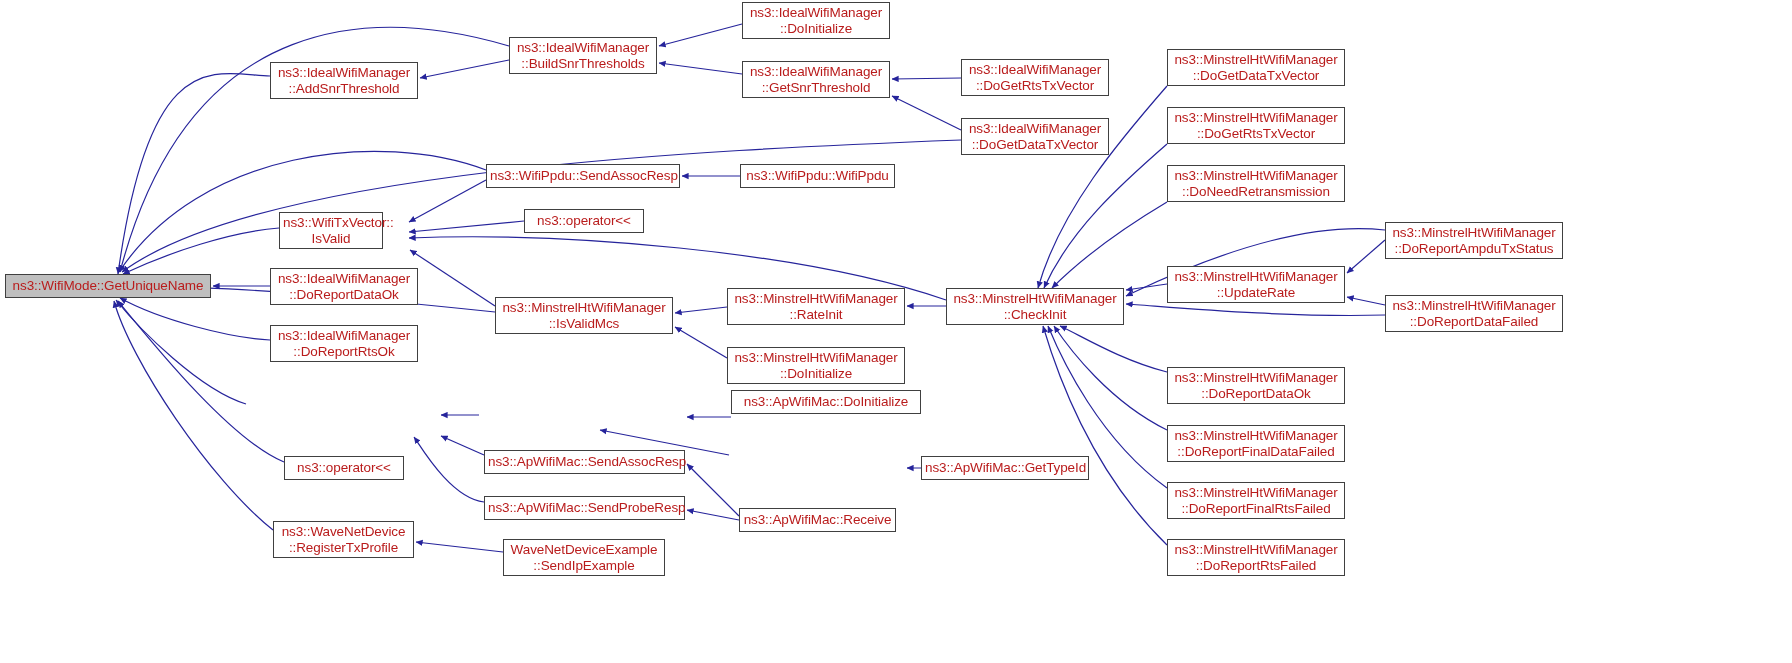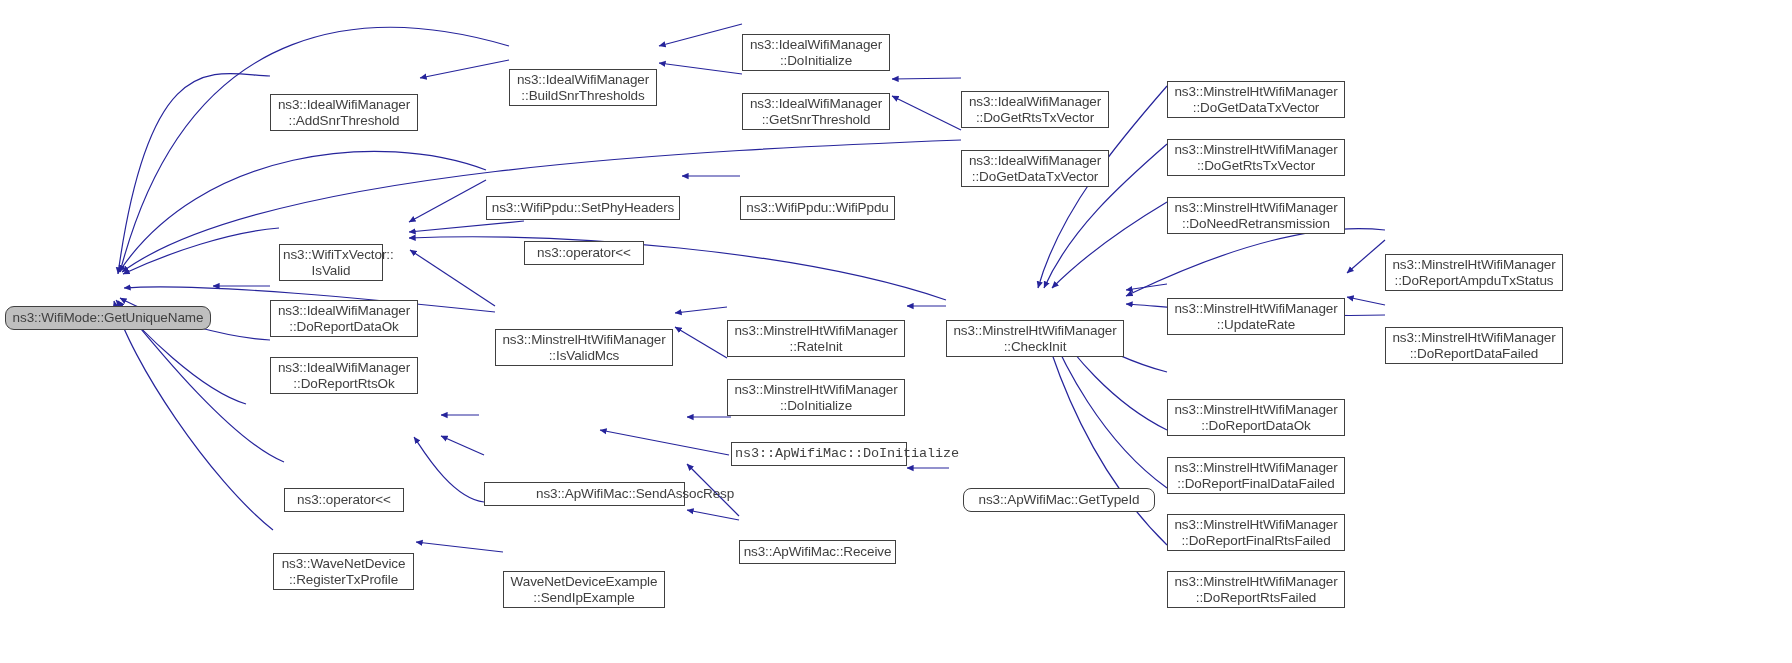--- a/index.html
+++ b/index.html
@@ -21,31 +21,30 @@
     top: 0;
     width: 1792px;
     height: 663px;
     pointer-events: none;
   }
   .node {
     position: absolute;
     box-sizing: border-box;
     border: 1px solid #404040;
     background: #ffffff;
-    color: #404040;
+    color: #b91c1c;
     font-size: 13.5px;
     line-height: 15.5px;
     display: flex;
     align-items: center;
     justify-content: center;
     text-align: center;
     white-space: pre-line;
     letter-spacing: -0.1px;
     z-index: 2;
-    margin-top: 32px;
   }
   .node.root {
     background: #bfbfbf;
     border: 1px solid #404040;
   }
   .node-label {
     display: block;
     width: 100%;
     padding: 0 3px;
     box-sizing: border-box;
@@ -100,34 +99,34 @@
       <path d="M 284,462 C 230,440 150,340 118,301" fill="none" stroke="#26249b" stroke-width="1.2" marker-end="url(#arrow)"></path>
       <path d="M 484,455 L 441,436" fill="none" stroke="#26249b" stroke-width="1.2" marker-end="url(#arrow)"></path>
       <path d="M 729,455 L 600,430" fill="none" stroke="#26249b" stroke-width="1.2" marker-end="url(#arrow)"></path>
       <path d="M 949,468 L 907,468" fill="none" stroke="#26249b" stroke-width="1.2" marker-end="url(#arrow)"></path>
       <path d="M 484,502 C 450,498 420,445 414,437" fill="none" stroke="#26249b" stroke-width="1.2" marker-end="url(#arrow)"></path>
       <path d="M 739,516 L 687,464" fill="none" stroke="#26249b" stroke-width="1.2" marker-end="url(#arrow)"></path>
       <path d="M 739,520 L 687,510" fill="none" stroke="#26249b" stroke-width="1.2" marker-end="url(#arrow)"></path>
       <path d="M 273,530 C 210,480 130,360 114,301" fill="none" stroke="#26249b" stroke-width="1.2" marker-end="url(#arrow)"></path>
       <path d="M 503,552 L 416,542" fill="none" stroke="#26249b" stroke-width="1.2" marker-end="url(#arrow)"></path>
     </svg>
-<div class="node root" style="left: 5px; top: 274px; width: 206px; height: 24px; border-radius: 9px;"><span class="node-label">ns3::WifiMode::GetUniqueName</span></div>
+<div class="node root" style="left: 5px; top: 274px; width: 206px; height: 24px;"><span class="node-label">ns3::WifiMode::GetUniqueName</span></div>
     <div class="node" style="left: 270px; top: 62px; width: 148px; height: 37px;"><span class="node-label">ns3::IdealWifiManager
 ::AddSnrThreshold</span></div>
     <div class="node" style="left: 509px; top: 37px; width: 148px; height: 37px;"><span class="node-label">ns3::IdealWifiManager
 ::BuildSnrThresholds</span></div>
     <div class="node" style="left: 742px; top: 2px; width: 148px; height: 37px;"><span class="node-label">ns3::IdealWifiManager
 ::DoInitialize</span></div>
     <div class="node" style="left: 742px; top: 61px; width: 148px; height: 37px;"><span class="node-label">ns3::IdealWifiManager
 ::GetSnrThreshold</span></div>
     <div class="node" style="left: 961px; top: 59px; width: 148px; height: 37px;"><span class="node-label">ns3::IdealWifiManager
 ::DoGetRtsTxVector</span></div>
     <div class="node" style="left: 961px; top: 118px; width: 148px; height: 37px;"><span class="node-label">ns3::IdealWifiManager
 ::DoGetDataTxVector</span></div>
-    <div class="node" style="left: 486px; top: 164px; width: 194px; height: 24px;"><span class="node-label">ns3::WifiPpdu::SetPhyHeaders</span></div>
+    <div class="node" style="left: 486px; top: 164px; width: 194px; height: 24px;"><span class="node-label">ns3::WifiPpdu::SendAssocResp</span></div>
     <div class="node" style="left: 740px; top: 164px; width: 155px; height: 24px;"><span class="node-label">ns3::WifiPpdu::WifiPpdu</span></div>
     <div class="node" style="left: 279px; top: 212px; width: 104px; height: 37px;"><span class="node-label">ns3::WifiTxVector::
 IsValid</span></div>
     <div class="node" style="left: 524px; top: 209px; width: 120px; height: 24px;"><span class="node-label">ns3::operator&lt;&lt;</span></div>
     <div class="node" style="left: 270px; top: 268px; width: 148px; height: 37px;"><span class="node-label">ns3::IdealWifiManager
 ::DoReportDataOk</span></div>
     <div class="node" style="left: 270px; top: 325px; width: 148px; height: 37px;"><span class="node-label">ns3::IdealWifiManager
 ::DoReportRtsOk</span></div>
     <div class="node" style="left: 495px; top: 297px; width: 178px; height: 37px;"><span class="node-label">ns3::MinstrelHtWifiManager
 ::IsValidMcs</span></div>
@@ -150,22 +149,23 @@
     <div class="node" style="left: 1167px; top: 425px; width: 178px; height: 37px;"><span class="node-label">ns3::MinstrelHtWifiManager
 ::DoReportFinalDataFailed</span></div>
     <div class="node" style="left: 1167px; top: 482px; width: 178px; height: 37px;"><span class="node-label">ns3::MinstrelHtWifiManager
 ::DoReportFinalRtsFailed</span></div>
     <div class="node" style="left: 1167px; top: 539px; width: 178px; height: 37px;"><span class="node-label">ns3::MinstrelHtWifiManager
 ::DoReportRtsFailed</span></div>
     <div class="node" style="left: 1385px; top: 222px; width: 178px; height: 37px;"><span class="node-label">ns3::MinstrelHtWifiManager
 ::DoReportAmpduTxStatus</span></div>
     <div class="node" style="left: 1385px; top: 295px; width: 178px; height: 37px;"><span class="node-label">ns3::MinstrelHtWifiManager
 ::DoReportDataFailed</span></div>
-    <div class="node" style="left: 731px; top: 410px; width: 176px; height: 24px; font-family: Liberation Mono, monospace;"><span class="node-label">ns3::ApWifiMac::DoInitialize</span></div>
+    <div class="node" style="left: 731px; top: 390px; width: 190px; height: 24px;"><span class="node-label">ns3::ApWifiMac::DoInitialize</span></div>
     <div class="node" style="left: 284px; top: 456px; width: 120px; height: 24px;"><span class="node-label">ns3::operator&lt;&lt;</span></div>
-    <div class="node" style="left: 484px; top: 450px; width: 201px; height: 24px; padding-left: 48px;"><span class="node-label">ns3::ApWifiMac::SendAssocResp</span></div>
-    <div class="node" style="left: 963px; top: 456px; width: 192px; height: 24px; border-radius: 8px;"><span class="node-label">ns3::ApWifiMac::GetTypeId</span></div>
+    <div class="node" style="left: 484px; top: 450px; width: 201px; height: 24px;"><span class="node-label">ns3::ApWifiMac::SendAssocResp</span></div>
+    <div class="node" style="left: 921px; top: 456px; width: 168px; height: 24px;"><span class="node-label">ns3::ApWifiMac::GetTypeId</span></div>
+    <div class="node" style="left: 484px; top: 496px; width: 201px; height: 24px;"><span class="node-label">ns3::ApWifiMac::SendProbeResp</span></div>
     <div class="node" style="left: 739px; top: 508px; width: 157px; height: 24px;"><span class="node-label">ns3::ApWifiMac::Receive</span></div>
     <div class="node" style="left: 273px; top: 521px; width: 141px; height: 37px;"><span class="node-label">ns3::WaveNetDevice
 ::RegisterTxProfile</span></div>
     <div class="node" style="left: 503px; top: 539px; width: 162px; height: 37px;"><span class="node-label">WaveNetDeviceExample
 ::SendIpExample</span></div>
   </div>
 
 </body></html>

